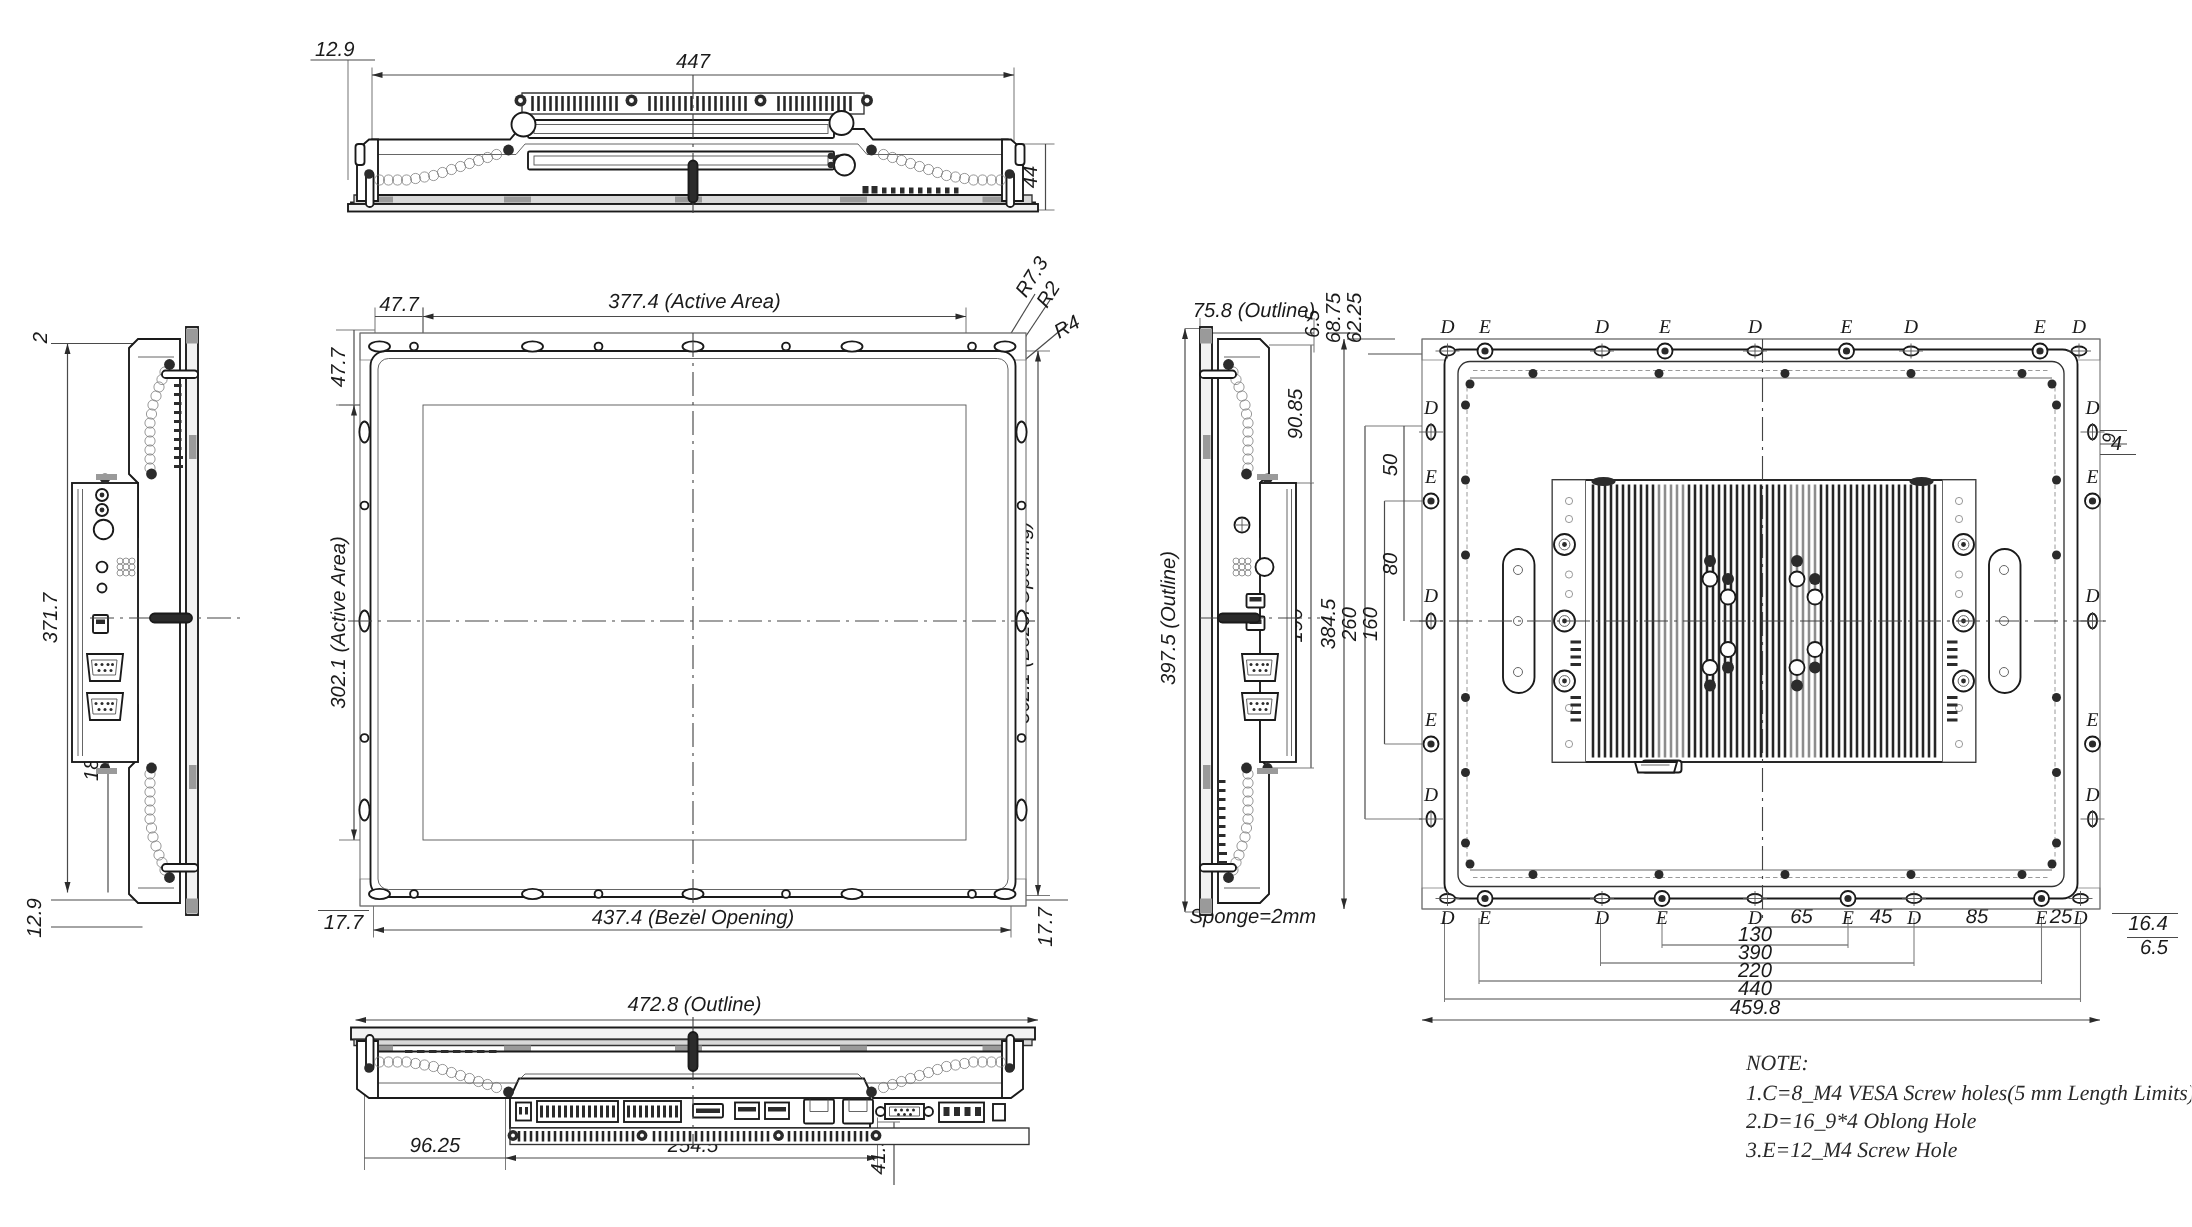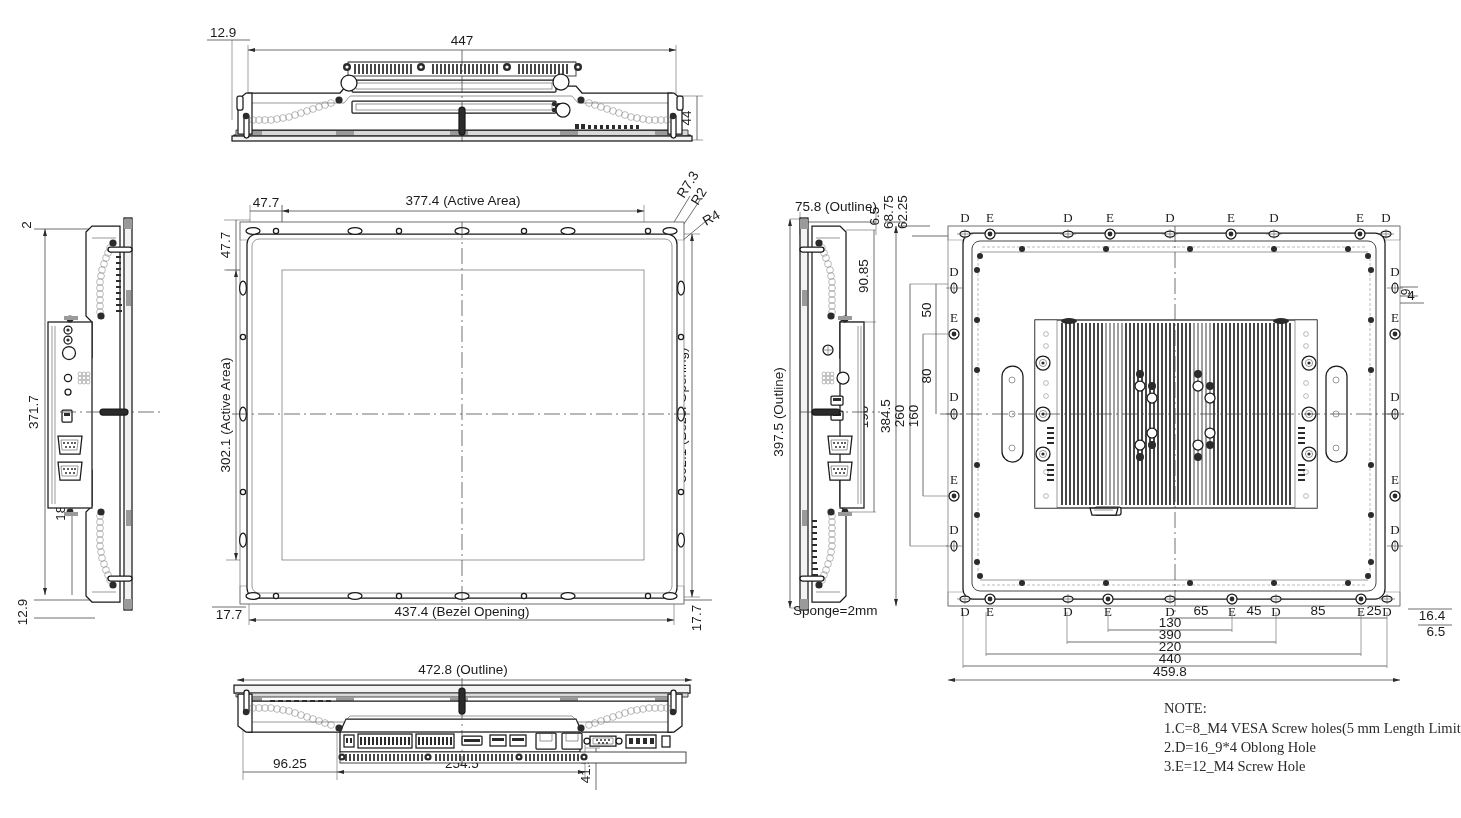--- a/index.html
+++ b/index.html
@@ -1,19 +1,19 @@
 <!DOCTYPE html>
 <html><head>
 <meta charset="utf-8">
 <title>Panel PC Mechanical Drawing</title>
 <style>
   html,body{margin:0;padding:0;background:#ffffff;}
   body{width:1461px;height:818px;overflow:hidden;
        font-family:"Liberation Sans","DejaVu Sans",sans-serif;color:#1a1a1a;}
-  #sheet{position:relative;width:1461px;height:818px;background:#fff;}
+  #sheet{position:relative;width:1461px;height:818px;background:#fff;font-style:italic;}
   svg{display:block;}
   text{font-family:"Liberation Sans","DejaVu Sans",sans-serif;fill:#1a1a1a;}
   .dimtext{font-size:13.5px;}
   .dimtext-sm{font-size:12px;}
   .balloon{font-family:"Liberation Serif","DejaVu Serif",serif;font-size:13px;}
   .notetext{font-family:"Liberation Serif","DejaVu Serif",serif;font-size:14.5px;fill:#2a2a2a;}
   .dimline{stroke:#4a4a4a;stroke-width:0.8;fill:none;}
   .extline{stroke:#7a7a7a;stroke-width:0.7;fill:none;}
   .outline{stroke:#1a1a1a;stroke-width:1.25;fill:none;}
   .outline2{stroke:#333;stroke-width:0.9;fill:none;}

